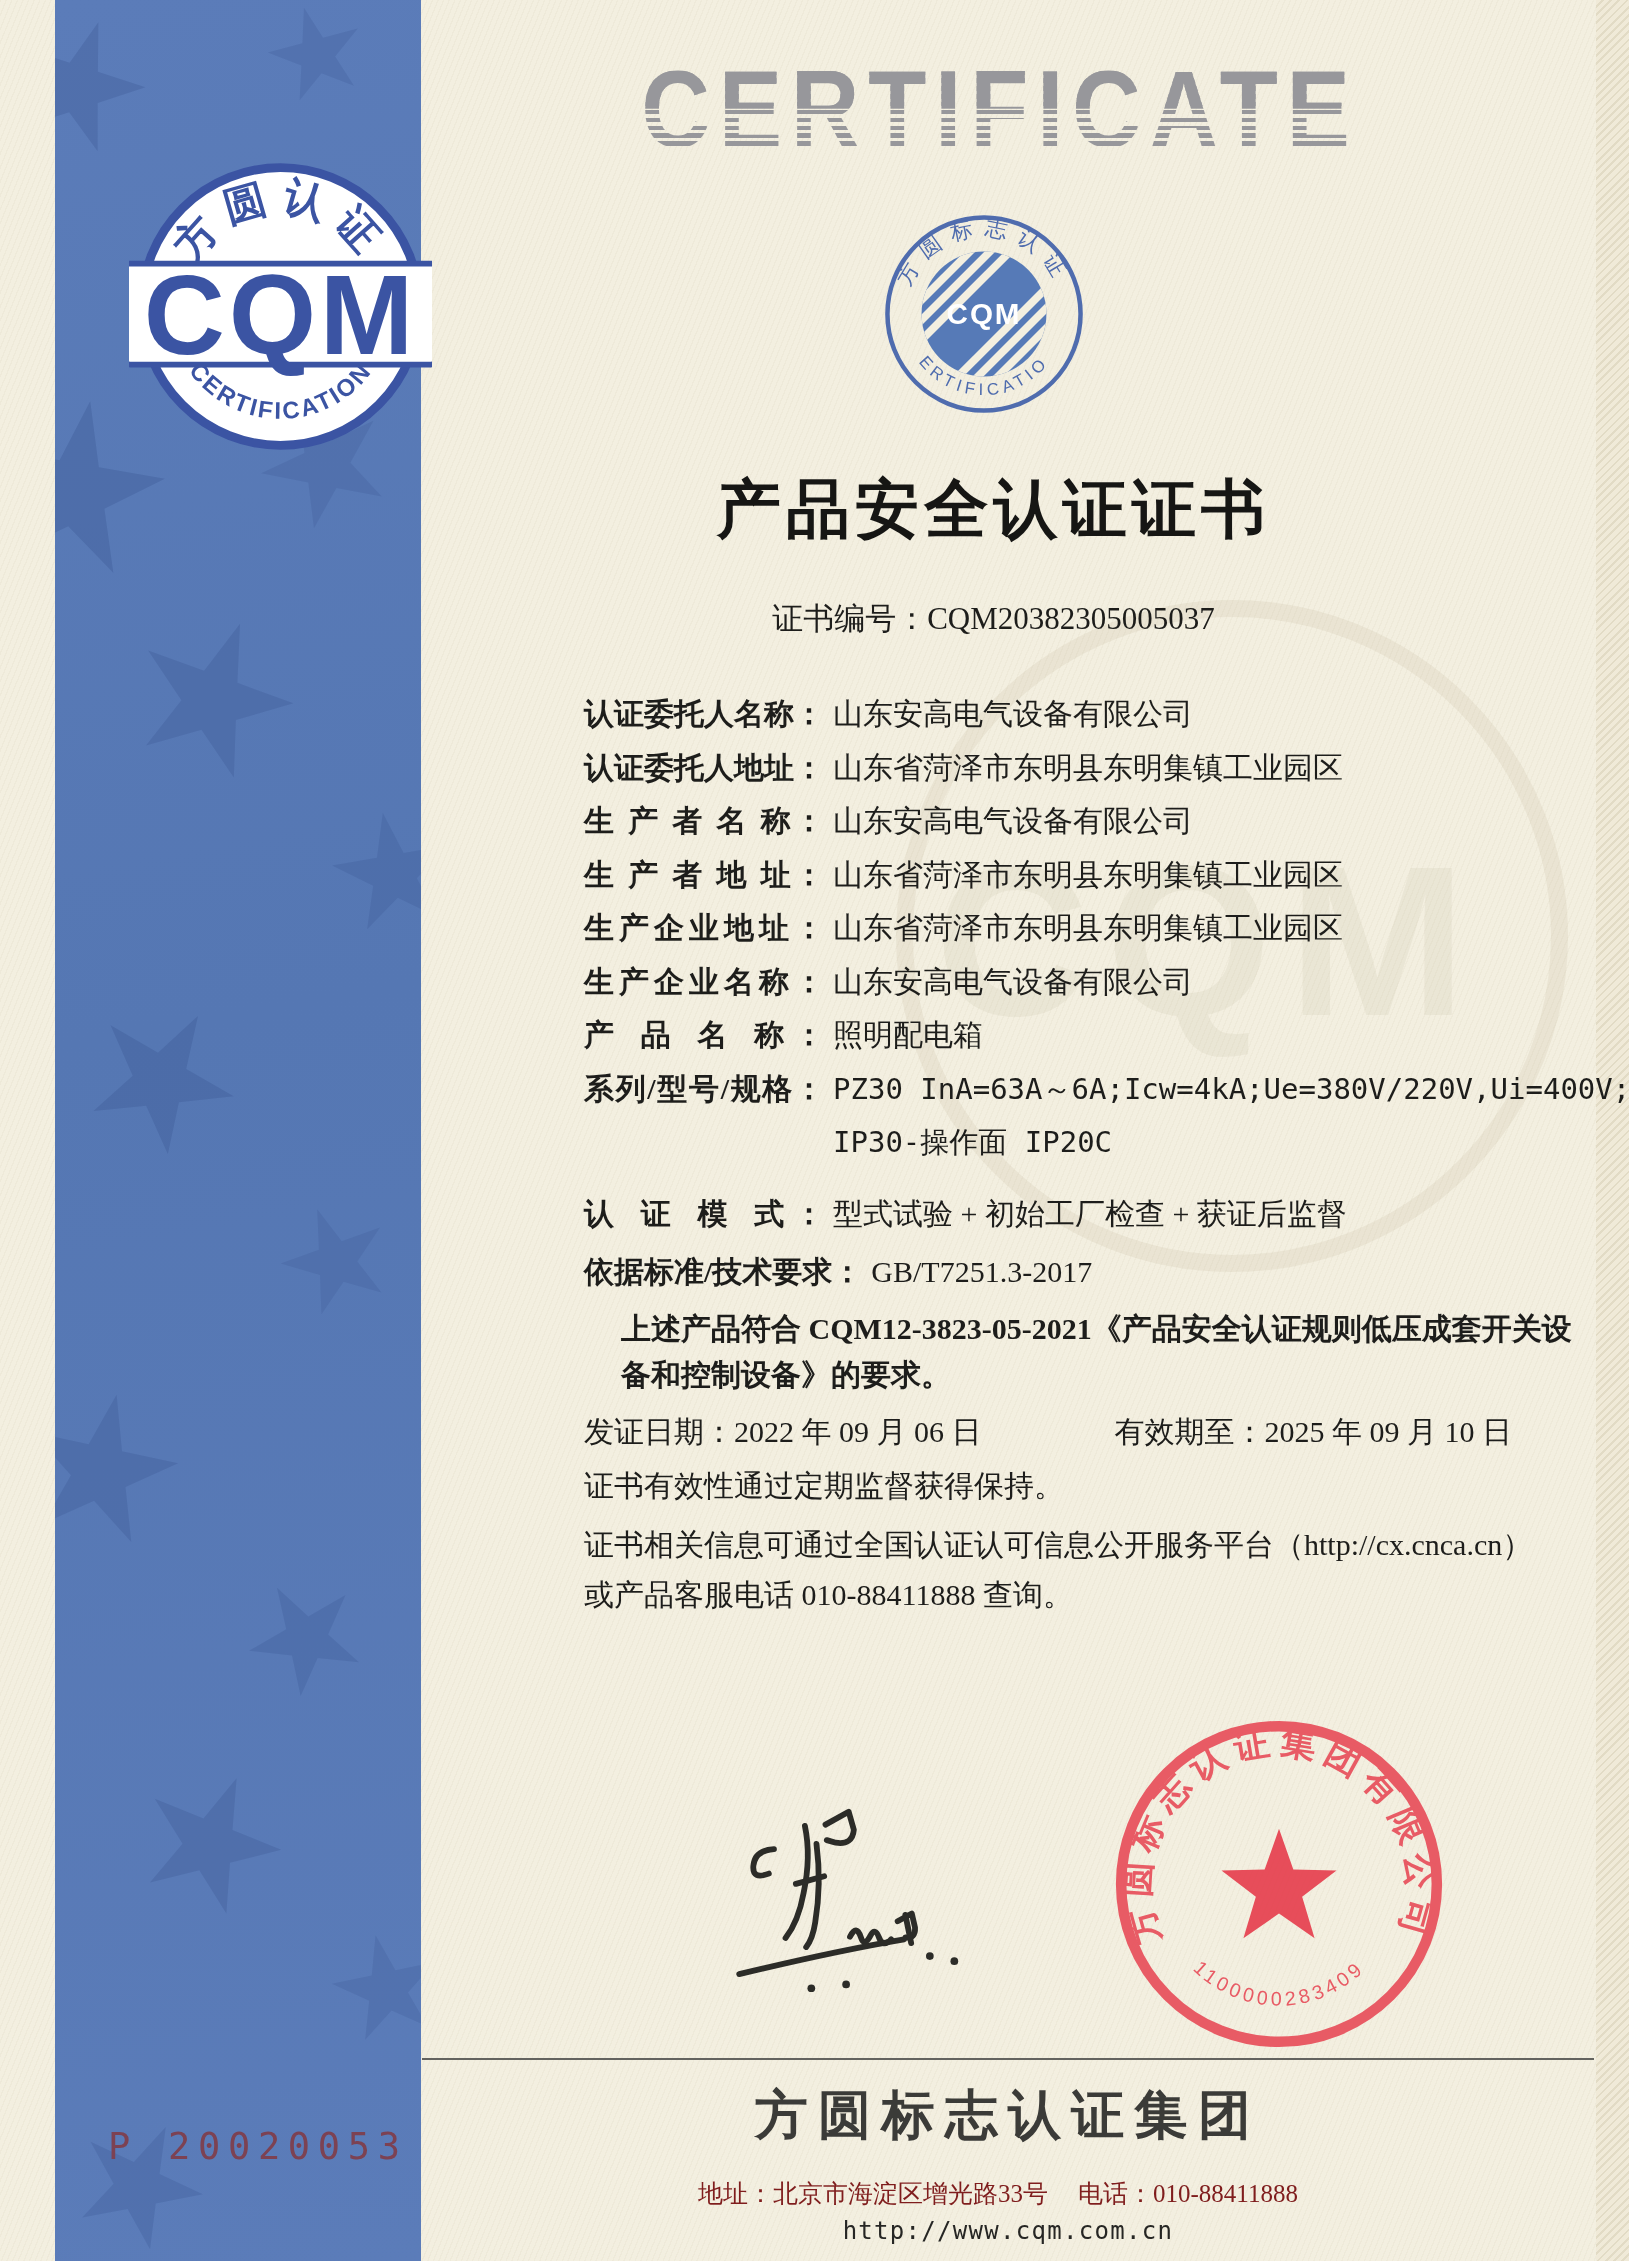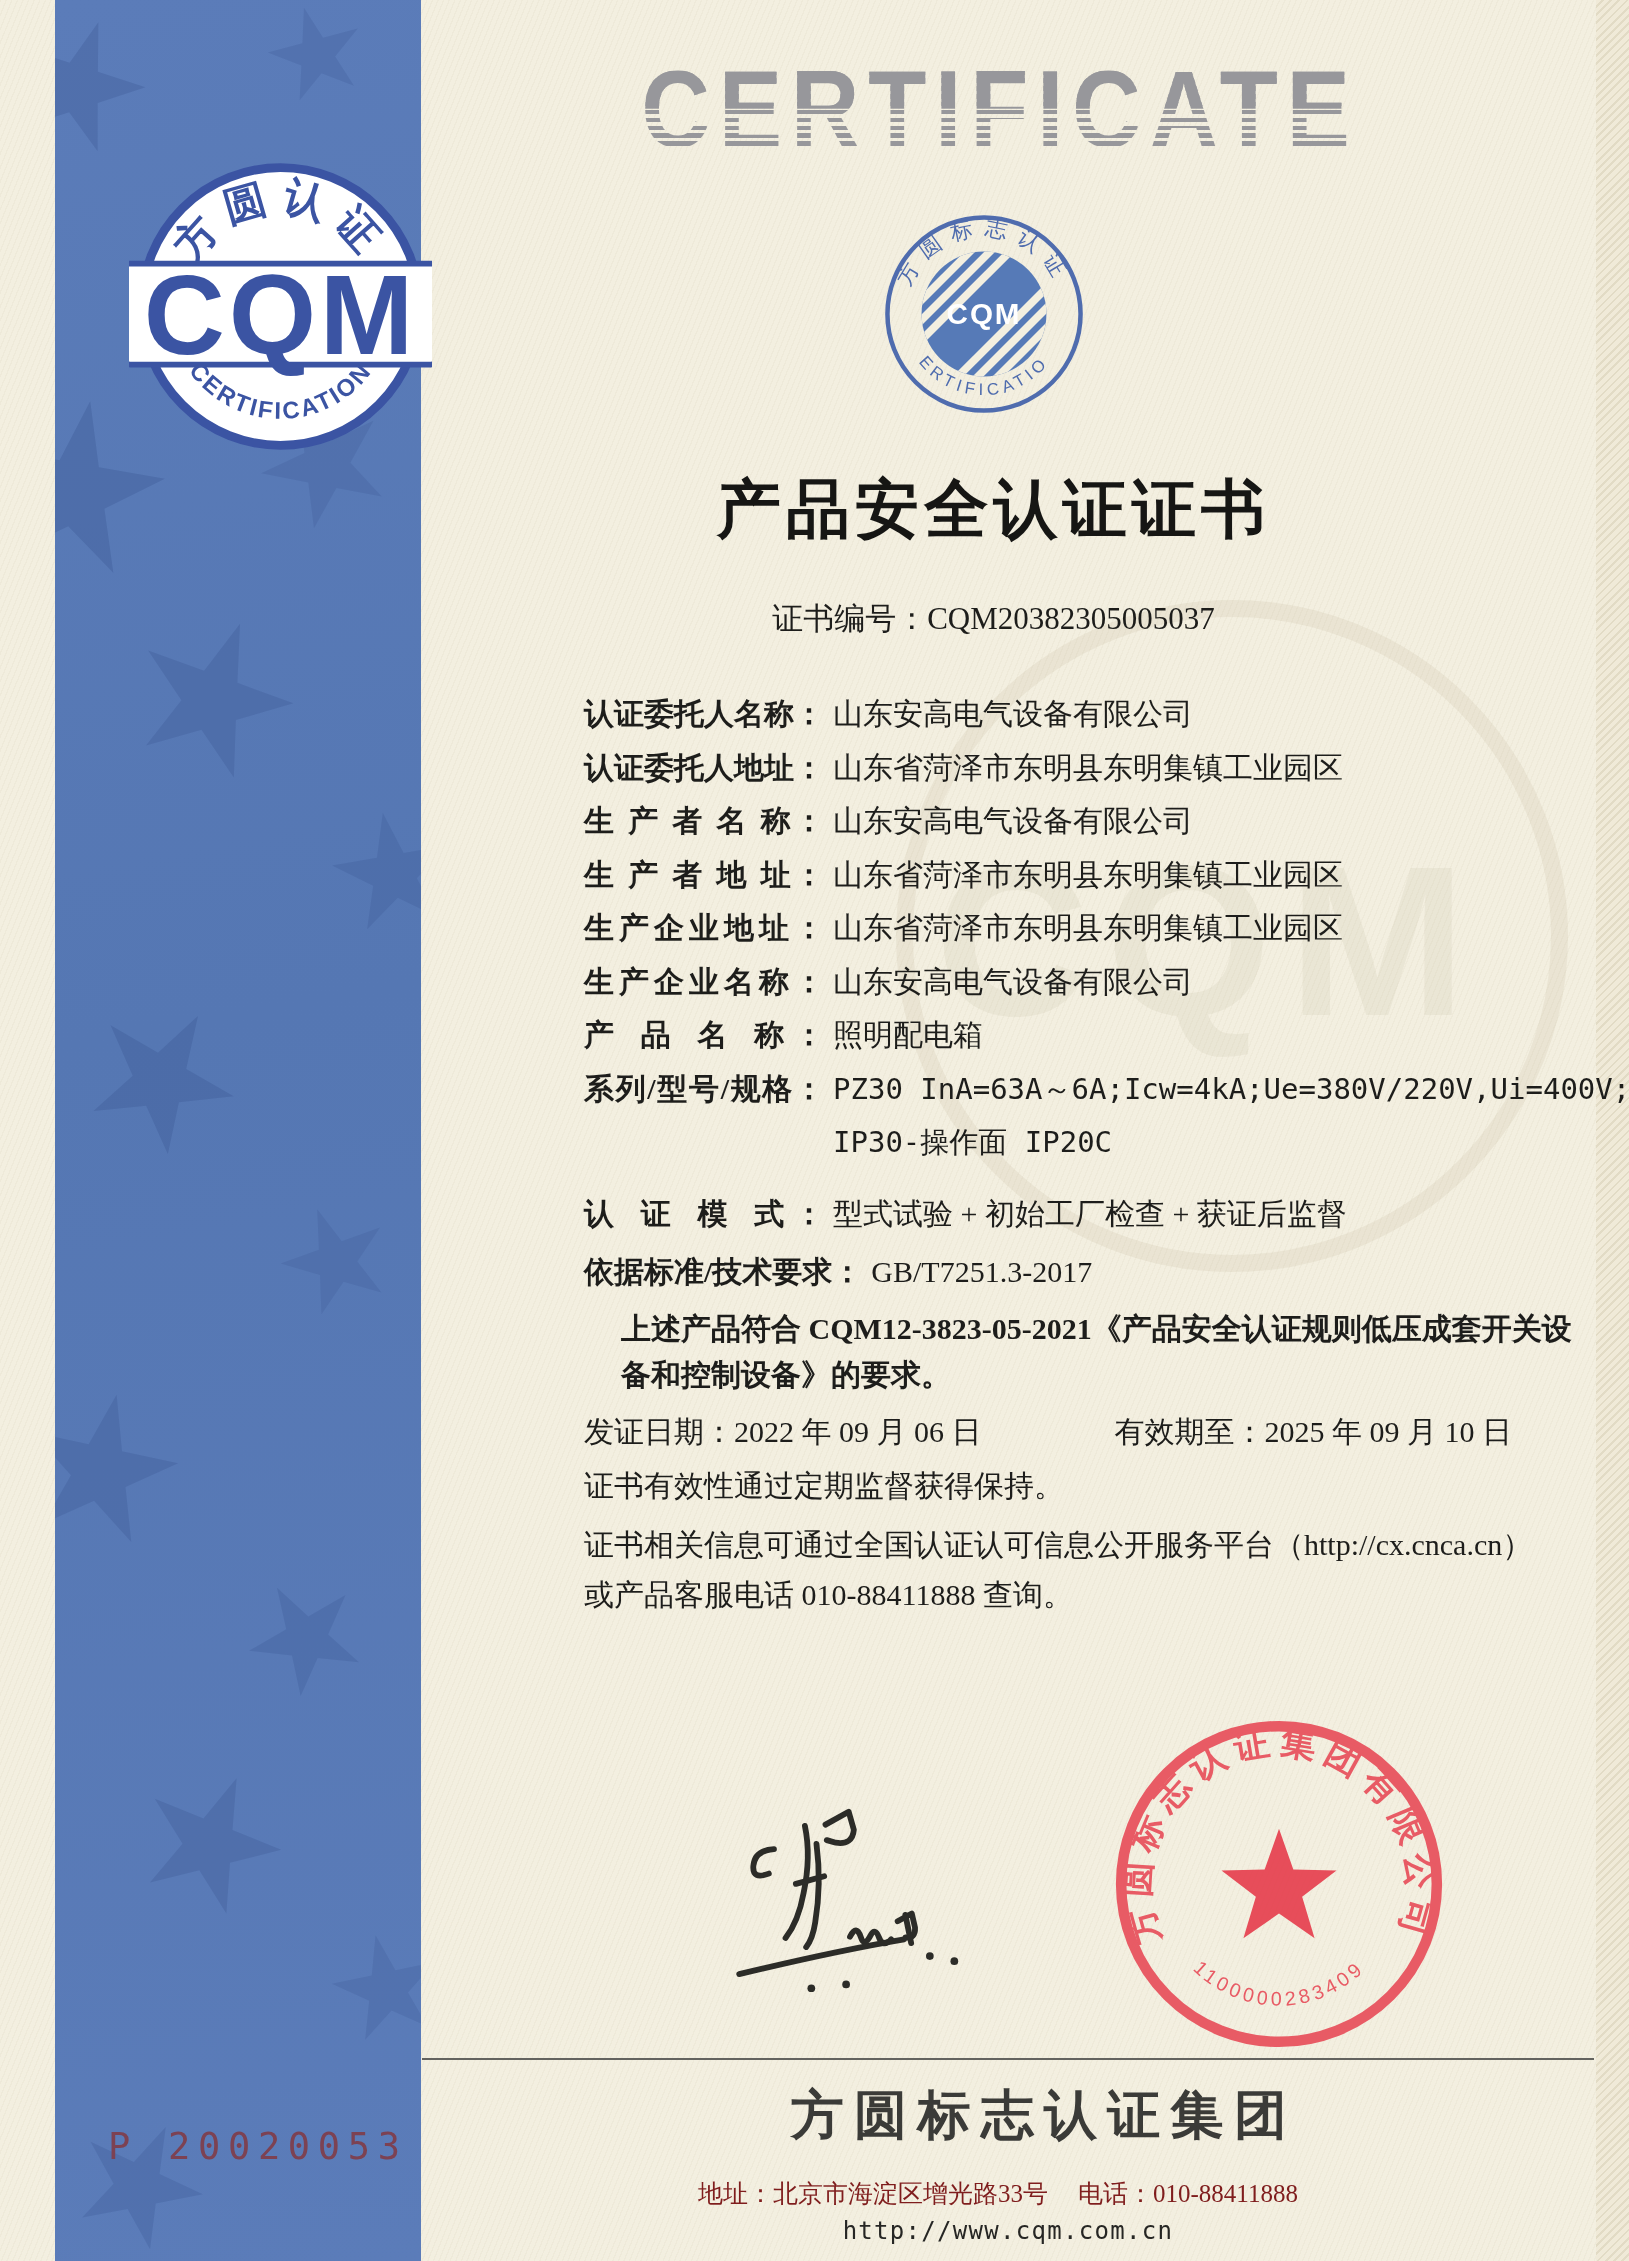--- a/index.html
+++ b/index.html
@@ -93,21 +93,21 @@
   .dates-row{display:flex;justify-content:space-between;width:928px;margin-top:14px;
     font-size:30px;line-height:40px;}
   .note{font-size:30px;line-height:50px;margin:9px 0 0 0;width:961px;}
   
   .signature{position:absolute;left:677px;top:1786px;}
   .seal{position:absolute;left:1108px;top:1713px;opacity:0.92;}
   
   .divider{position:absolute;left:422px;top:2058px;width:1172px;height:1.9px;background:#63635f;}
   .footer-company{
     position:absolute;left:422px;top:2080px;width:1172px;text-align:center;
-    font-size:53px;font-weight:bold;letter-spacing:10.3px;color:#3b3b38;padding-left:36px;
+    font-size:53px;font-weight:bold;letter-spacing:10.3px;color:#3b3b38;
   }
   .footer-contact{
     position:absolute;left:412px;top:2177px;width:1172px;text-align:center;
     font-size:25px;color:#7f1d1d;
   }
   .footer-contact .sep{display:inline-block;width:30px;}
   .footer-web{
     position:absolute;left:422px;top:2217px;width:1172px;text-align:center;
     font-family:"DejaVu Sans Mono","Liberation Mono",monospace;
     font-size:24px;letter-spacing:1.3px;color:#262624;

